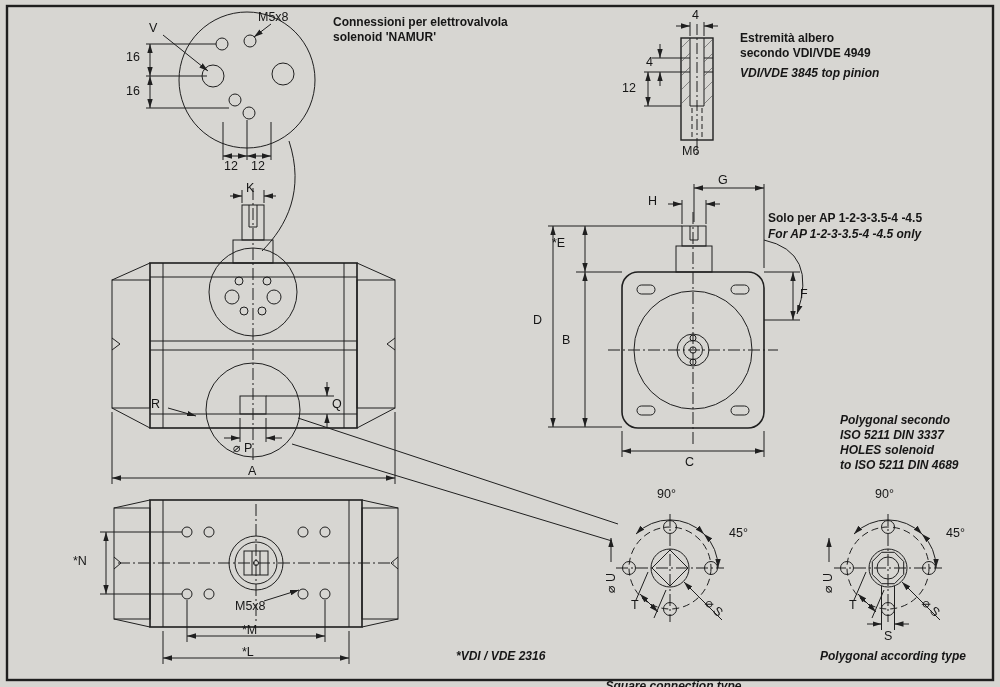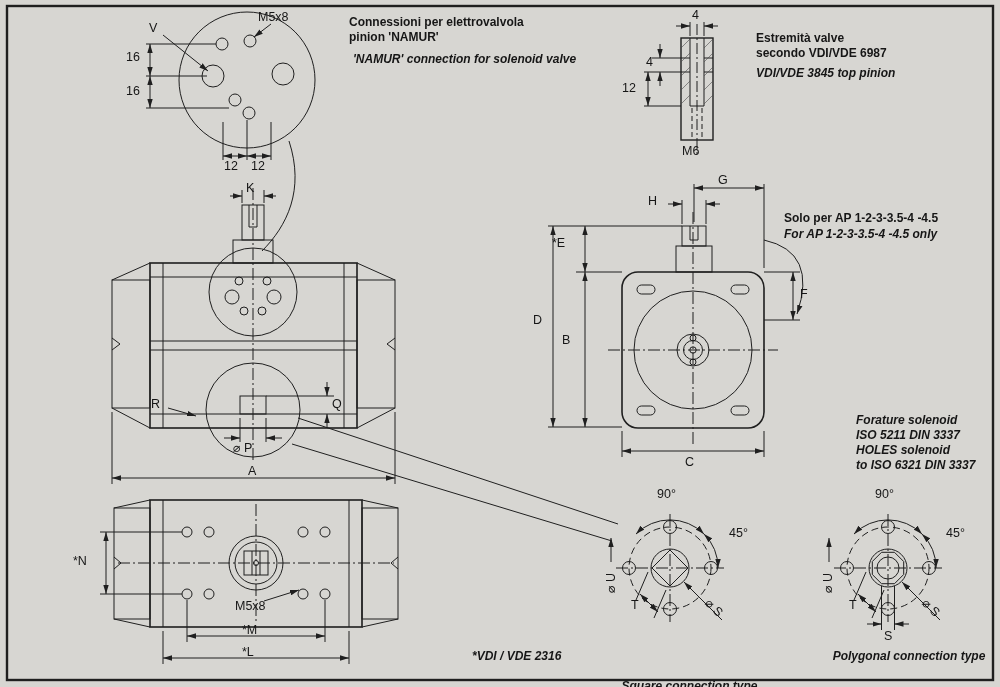--- a/index.html
+++ b/index.html
@@ -7,21 +7,21 @@
     position:relative;width:1000px;height:687px;margin:0 auto;
     background:#d7d6d2;overflow:hidden;
     font-family:"Liberation Sans","DejaVu Sans",sans-serif;
   }
   .stage svg{position:absolute;left:0;top:0;}
   .lbl{
     position:absolute;font-size:12px;color:#161616;white-space:nowrap;line-height:1.15;
     font-family:"Liberation Sans","DejaVu Sans",sans-serif;
   }
   .dim{font-size:12.5px;}
-  .b{font-weight:700;margin-left:16px;}
+  .b{font-weight:700;}
   .i{font-style:italic;}
   .u{}
   .rot-up{transform:rotate(-90deg);transform-origin:0 0;}
   .rot-45{transform:rotate(45deg);transform-origin:0 0;}
   .cap{text-align:center;}
 </style>
 </head>
 <body>
 
 <div class="stage">
@@ -294,29 +294,28 @@
   </g>
 </svg>
 
 <span class="lbl dim" style="left:149px;top:21px">V</span>
 <span class="lbl dim" style="left:258px;top:10px">M5x8</span>
 <span class="lbl dim" style="left:126px;top:50px">16</span>
 <span class="lbl dim" style="left:126px;top:84px">16</span>
 <span class="lbl dim" style="left:224px;top:159px">12</span>
 <span class="lbl dim" style="left:251px;top:159px">12</span>
 <span class="lbl b" style="left:333px;top:16px">Connessioni per elettrovalvola</span>
-<span class="lbl b" style="left:333px;top:31px">pinion 'NAMUR'</span>
-<span class="lbl b i" style="left:337px;top:53px">'NAMUR' connection for solenoid valve</span>
+<span class="lbl b" style="left:333px;top:31px">solenoid 'NAMUR'</span>
 
 <span class="lbl dim" style="left:692px;top:8px">4</span>
 <span class="lbl dim" style="left:646px;top:55px">4</span>
 <span class="lbl dim" style="left:622px;top:81px">12</span>
 <span class="lbl dim" style="left:682px;top:144px">M6</span>
-<span class="lbl b" style="left:740px;top:32px">Estremità valve</span>
-<span class="lbl b" style="left:740px;top:47px">secondo VDI/VDE 6987</span>
+<span class="lbl b" style="left:740px;top:32px">Estremità albero</span>
+<span class="lbl b" style="left:740px;top:47px">secondo VDI/VDE 4949</span>
 <span class="lbl b i" style="left:740px;top:67px">VDI/VDE 3845 top pinion</span>
 
 <span class="lbl dim" style="left:246px;top:181px">K</span>
 <span class="lbl dim" style="left:151px;top:397px">R</span>
 <span class="lbl dim" style="left:332px;top:397px">Q</span>
 <span class="lbl dim" style="left:233px;top:441px">⌀ P</span>
 <span class="lbl dim" style="left:248px;top:464px">A</span>
 
 <span class="lbl dim" style="left:718px;top:173px">G</span>
 <span class="lbl dim" style="left:648px;top:194px">H</span>
@@ -326,35 +325,35 @@
 <span class="lbl dim" style="left:800px;top:287px">F</span>
 <span class="lbl dim" style="left:685px;top:455px">C</span>
 <span class="lbl b" style="left:768px;top:212px">Solo per AP 1-2-3-3.5-4 -4.5</span>
 <span class="lbl b i u" style="left:768px;top:228px">For AP 1-2-3-3.5-4 -4.5 only</span>
 
 <span class="lbl dim" style="left:73px;top:554px">*N</span>
 <span class="lbl dim" style="left:235px;top:599px">M5x8</span>
 <span class="lbl dim" style="left:242px;top:623px">*M</span>
 <span class="lbl dim" style="left:242px;top:645px">*L</span>
 
-<span class="lbl b i" style="left:840px;top:414px">Forature solenoid</span>
+<span class="lbl b i" style="left:840px;top:414px">Polygonal secondo</span>
 <span class="lbl b i" style="left:840px;top:429px">ISO 5211 DIN 3337</span>
 <span class="lbl b i" style="left:840px;top:444px">HOLES solenoid</span>
-<span class="lbl b i" style="left:840px;top:459px">to ISO 6321 DIN 3337</span>
+<span class="lbl b i" style="left:840px;top:459px">to ISO 5211 DIN 4689</span>
 
 <span class="lbl dim" style="left:657px;top:487px">90°</span>
 <span class="lbl dim" style="left:729px;top:526px">45°</span>
 <span class="lbl dim rot-up" style="left:604px;top:593px">⌀ U</span>
 <span class="lbl dim" style="left:631px;top:598px">T</span>
 <span class="lbl dim rot-45" style="left:712px;top:596px">⌀ S</span>
 <span class="lbl b i cap" style="left:596px;top:680px;width:155px">Square connection type</span>
 
 <span class="lbl dim" style="left:875px;top:487px">90°</span>
 <span class="lbl dim" style="left:946px;top:526px">45°</span>
 <span class="lbl dim rot-up" style="left:821px;top:593px">⌀ U</span>
 <span class="lbl dim" style="left:849px;top:598px">T</span>
 <span class="lbl dim rot-45" style="left:929px;top:596px">⌀ S</span>
 <span class="lbl dim" style="left:884px;top:629px">S</span>
-<span class="lbl b i cap" style="left:804px;top:650px;width:178px">Polygonal connection type</span>
+<span class="lbl b i cap" style="left:804px;top:650px;width:178px">Polygonal according type</span>
 
 <span class="lbl b i" style="left:456px;top:650px">*VDI / VDE 2316</span>
 
 </div>
 
 </body></html>

